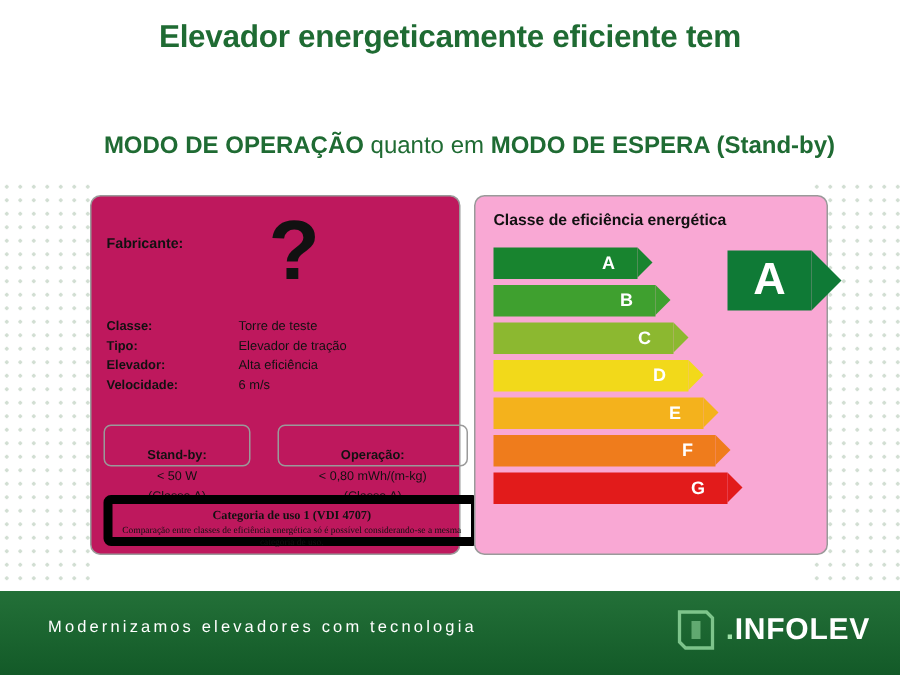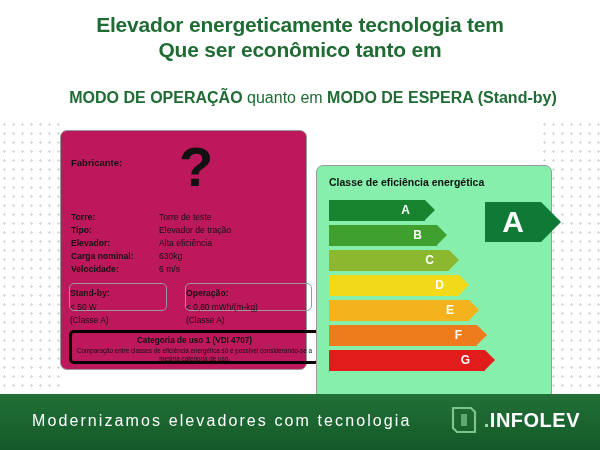--- a/index.html
+++ b/index.html
@@ -102,58 +102,58 @@
   .specs td.k { font-weight: bold; width: 88px; }
   .specs td.v { font-weight: normal; }
 
   .sb-box, .op-box {
     position: absolute;
     top: 152px;
     height: 28px;
     border: 1px solid #9a9a9a;
     border-radius: 5px;
     box-sizing: border-box;
-    text-align: left;
+    text-align: center;
     font-size: 8.4px;
     color: #111;
-    padding-top: 4px;
+    padding-top: 14px;
   }
   .sb-box { left: 8px; width: 98px; }
   .op-box { left: 112px; width: 127px; margin-left: 12px; }
   .bx-title { font-weight: bold; font-size: 8.6px; }
   .bx-val { margin-top: 4px; }
   .bx-cls { margin-top: 3px; }
 
   .cat-box {
     position: absolute;
     left: 8px;
     top: 199px;
     width: 251px;
     height: 34px;
-    border: 3px solid #000000;
+    border: 6px solid #000000;
     border-radius: 5px;
     box-sizing: border-box;
     text-align: center;
     padding: 3px 5px 0 5px;
+    font-family: Liberation Serif, serif;
   }
   .cat-title { font-size: 8.2px; font-weight: bold; color: #111; }
   .cat-text { font-size: 6.3px; color: #111; line-height: 8px; margin-top: 2px; }
 
   
   .energy-card {
     position: absolute;
     left: 316px;
     top: 130px;
     width: 236px;
     height: 240px;
-    background: #86efac;
+    background: #f9a8d4;
     border: 1px solid #9a9a9a;
     border-radius: 7px;
     box-sizing: border-box;
-    margin-top: 35px;
   }
   .energy-title {
     position: absolute;
     left: 12px;
     top: 10px;
     font-size: 10.5px;
     font-weight: bold;
     color: #111;
   }
   .bars {
@@ -218,21 +218,21 @@
     width: 600px;
     height: 56px;
     background: #1f6b33;
     background: linear-gradient(180deg, #237038 0%, #135a28 100%);
   }
   .footer-text {
     position: absolute;
     left: 32px;
     top: 18px;
     color: #ffffff;
-    font-size: 16px;
+    font-size: 11px;
     letter-spacing: 2.1px;
     font-weight: normal;
   }
   .brand {
     position: absolute;
     right: 20px;
     top: 10px;
     display: flex;
     align-items: center;
     gap: 5px;
@@ -252,52 +252,47 @@
 </style>
 </head>
 <body>
 
 <div class="slide">
 
   <div class="dots-left"></div>
   <div class="dots-right"></div>
 
   <div class="title">
-    <div>Elevador energeticamente tecnologia tem</div>
-    <div>Que ser econômico tanto em</div>
+    <div>Elevador energeticamente eficiente tem</div>
   </div>
 
   <div class="subtitle">
     <span class="b">MODO DE OPERAÇÃO</span><span class="n"> quanto em </span><span class="b">MODO DE ESPERA (Stand-by)</span>
   </div>
 
   <div class="label-card">
     <div class="maker">Fabricante:</div>
     <div class="qmark">?</div>
 
     <div class="specs">
       <table>
         <tbody>
             <tr>
-          <td class="k">Torre:</td>
+          <td class="k">Classe:</td>
           <td class="v">Torre de teste</td>
         </tr>
         <tr>
           <td class="k">Tipo:</td>
           <td class="v">Elevador de tração</td>
         </tr>
         <tr>
           <td class="k">Elevador:</td>
           <td class="v">Alta eficiência</td>
         </tr>
         <tr>
-          <td class="k">Carga nominal:</td>
-          <td class="v">630kg</td>
-        </tr>
-        <tr>
           <td class="k">Velocidade:</td>
           <td class="v">6 m/s</td>
         </tr>
       </tbody>
         </table>
     </div>
 
     <div class="sb-box">
       <div class="bx-title">Stand-by:</div>
       <div class="bx-val">&lt; 50 W</div>

